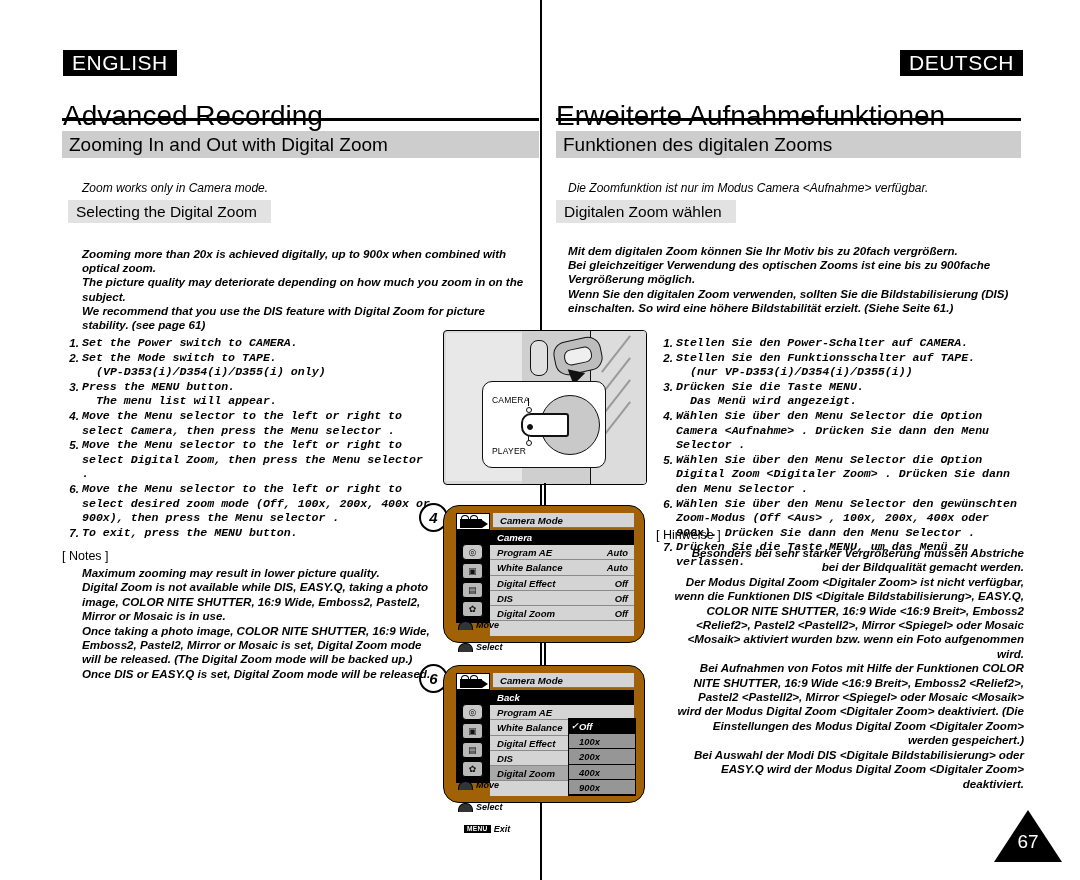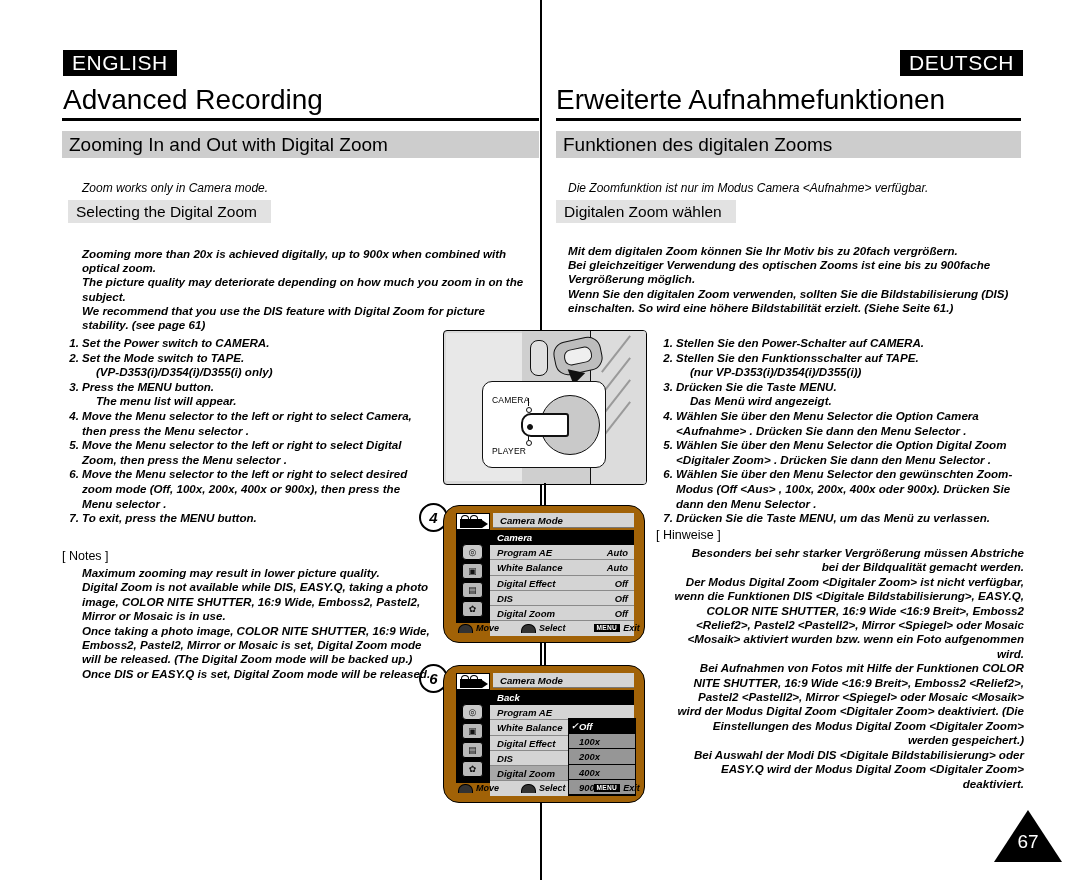--- a/index.html
+++ b/index.html
@@ -44,20 +44,21 @@
   .lang-en { left: 63px; top: 50px; }
   .lang-de { right: 57px; top: 50px; }
 
   
   .chapter-title {
     position: absolute;
     font-size: 28px;
     font-weight: normal;
     line-height: 1;
     white-space: nowrap;
+    margin-top: 16px;
   }
   .chapter-en { left: 63px; top: 86px; }
   .chapter-de { left: 556px; top: 86px; }
 
   .title-rule {
     position: absolute;
     height: 3px;
     background: #000;
     top: 118px;
   }
@@ -133,21 +134,21 @@
   }
   .step-num {
     position: absolute;
     left: 0;
     top: 0;
     width: 17px;
     text-align: right;
     font-weight: bold;
     font-style: italic;
   }
-  .b  { font-weight: bold; font-style: italic; }
+  .b  { font-weight: bold; font-style: italic; font-family: Liberation Mono, monospace; }
   .sub-line { padding-left: 14px; }
 
   
   .notes-head {
     position: absolute;
     font-size: 12.5px;
     font-weight: normal;
   }
   .notes-head-en { left: 62px; top: 549px; }
   .notes-head-de { left: 656px; top: 528px; }
@@ -405,21 +406,21 @@
   .value-row.norm { background: #969696; color: #000; border-bottom:1px solid #000; }
   .value-row .chk {
     position: absolute; left: 2px; top: 0; font-size: 9px;
   }
 
   
   .lcd-bottom {
     position: absolute; left: 14px; bottom: 9px;
     width: 176px; height: 13px;
     font-size: 9px; font-style: italic; font-weight: bold;
-    display: flex; align-items: flex-end; gap: 22px;
+    display: flex; align-items: flex-start; gap: 12px; flex-direction: column;
   }
   .bb-item { display: flex; align-items: center; gap: 3px; }
   .arc-icon {
     display: inline-block;
     width: 13px; height: 8px;
     border: 1.6px solid #000;
     border-bottom: none;
     border-radius: 7px 7px 0 0;
     background: #333;
   }

